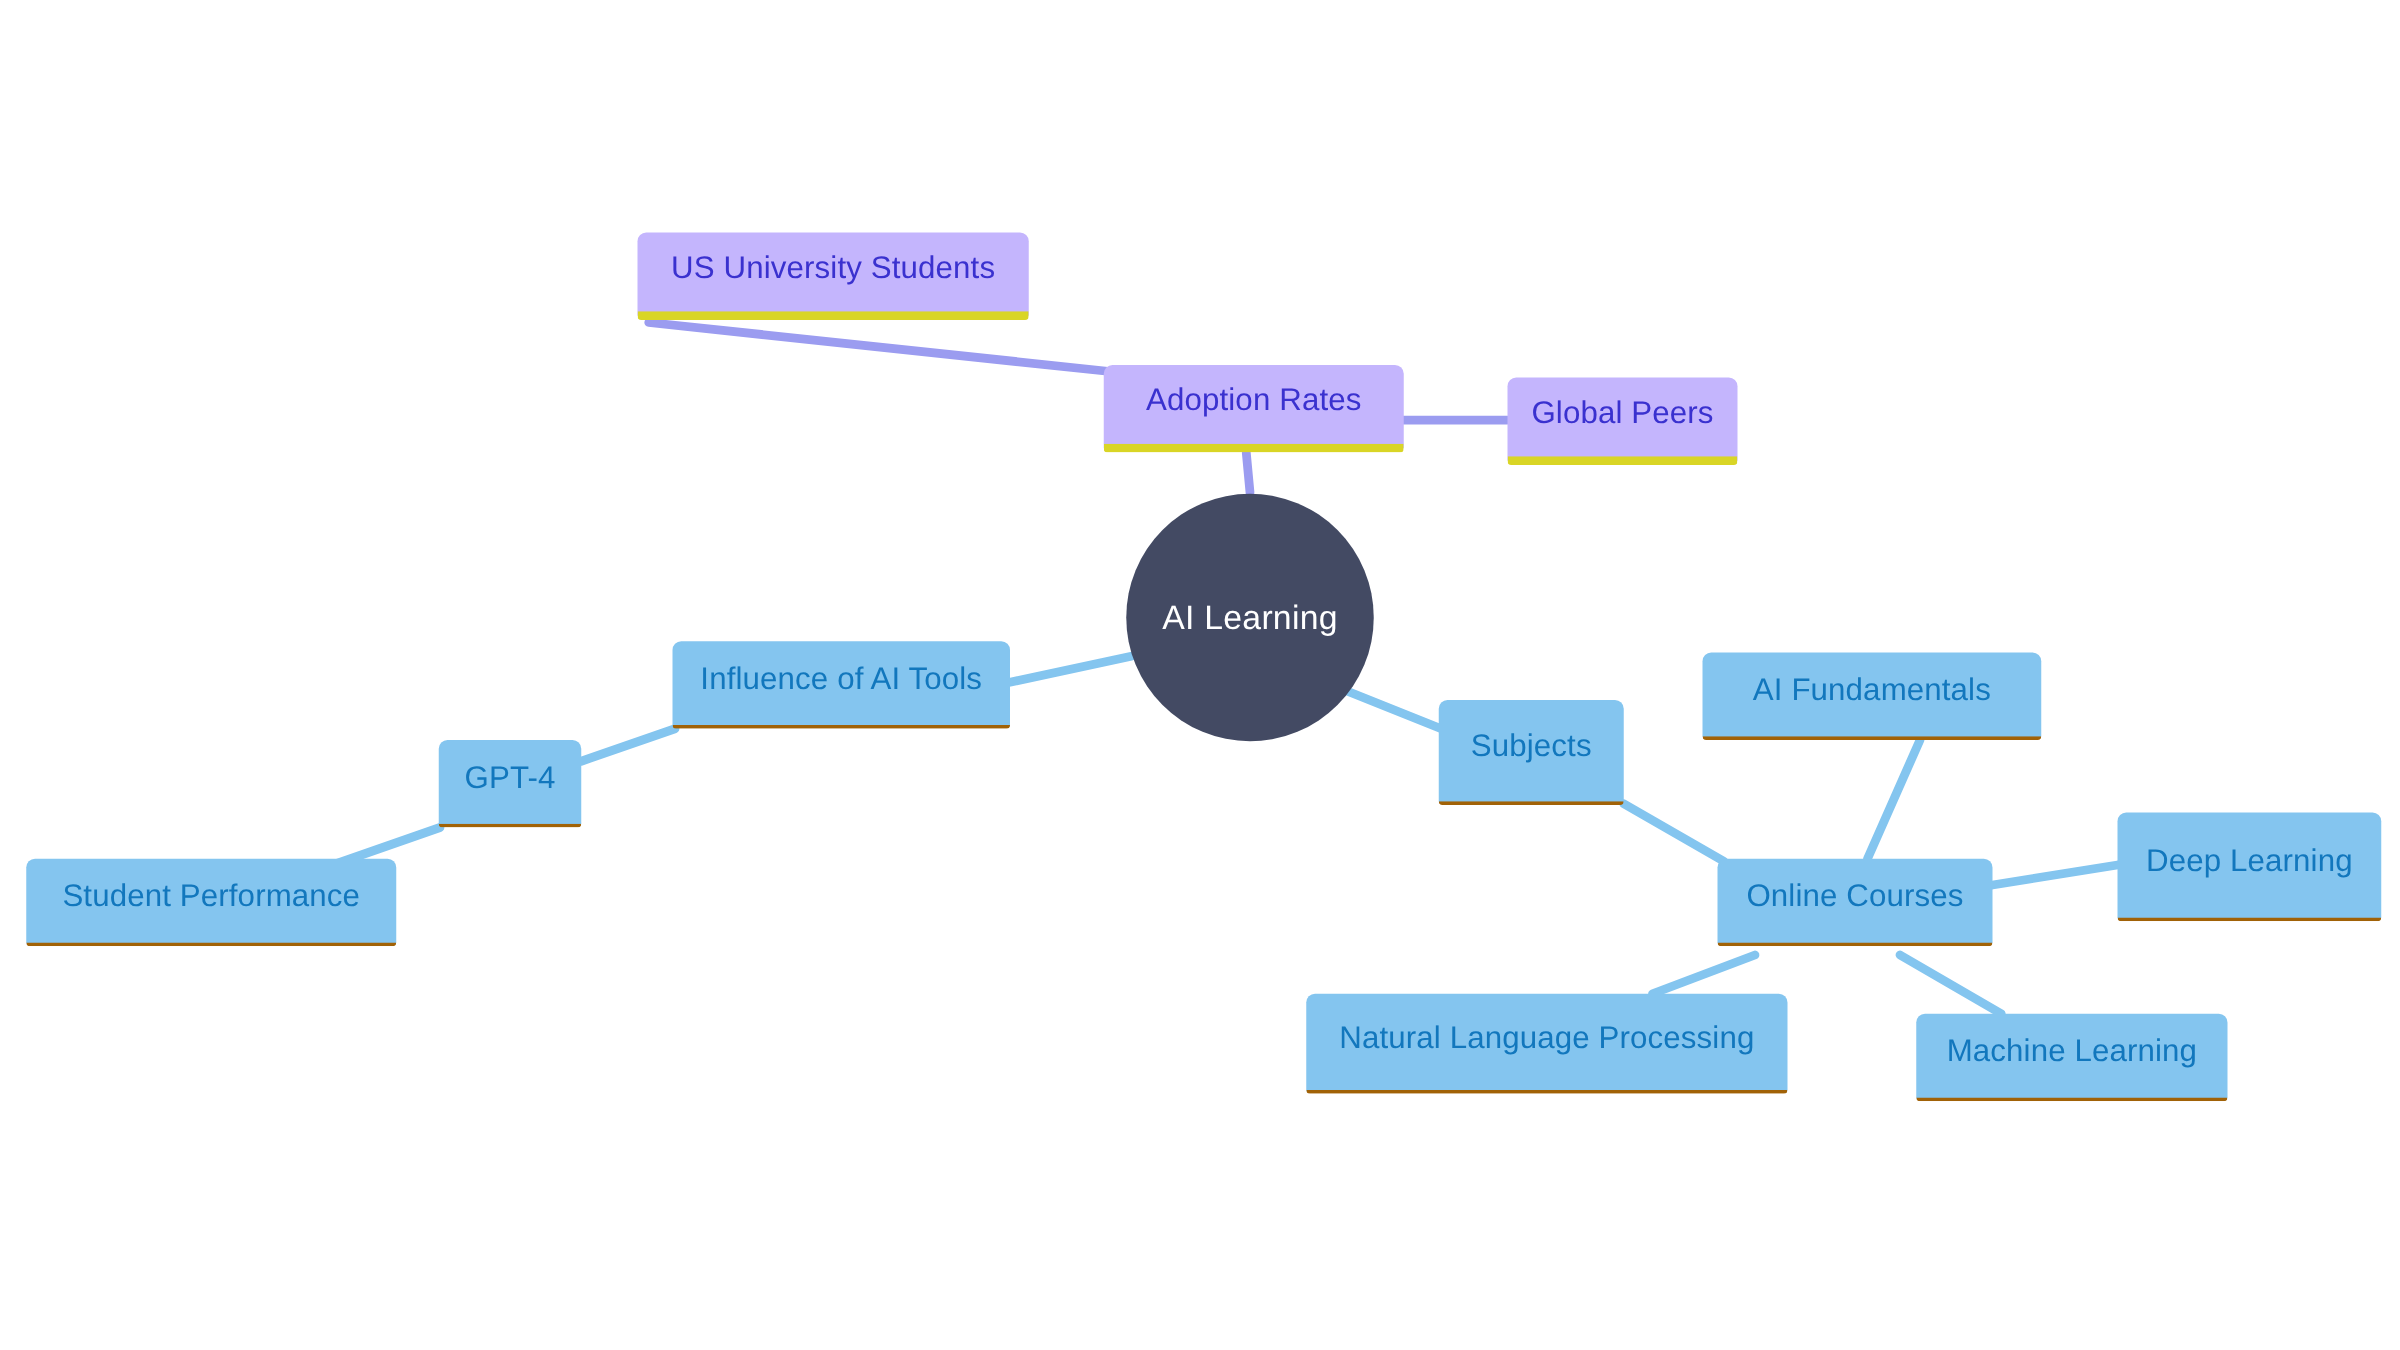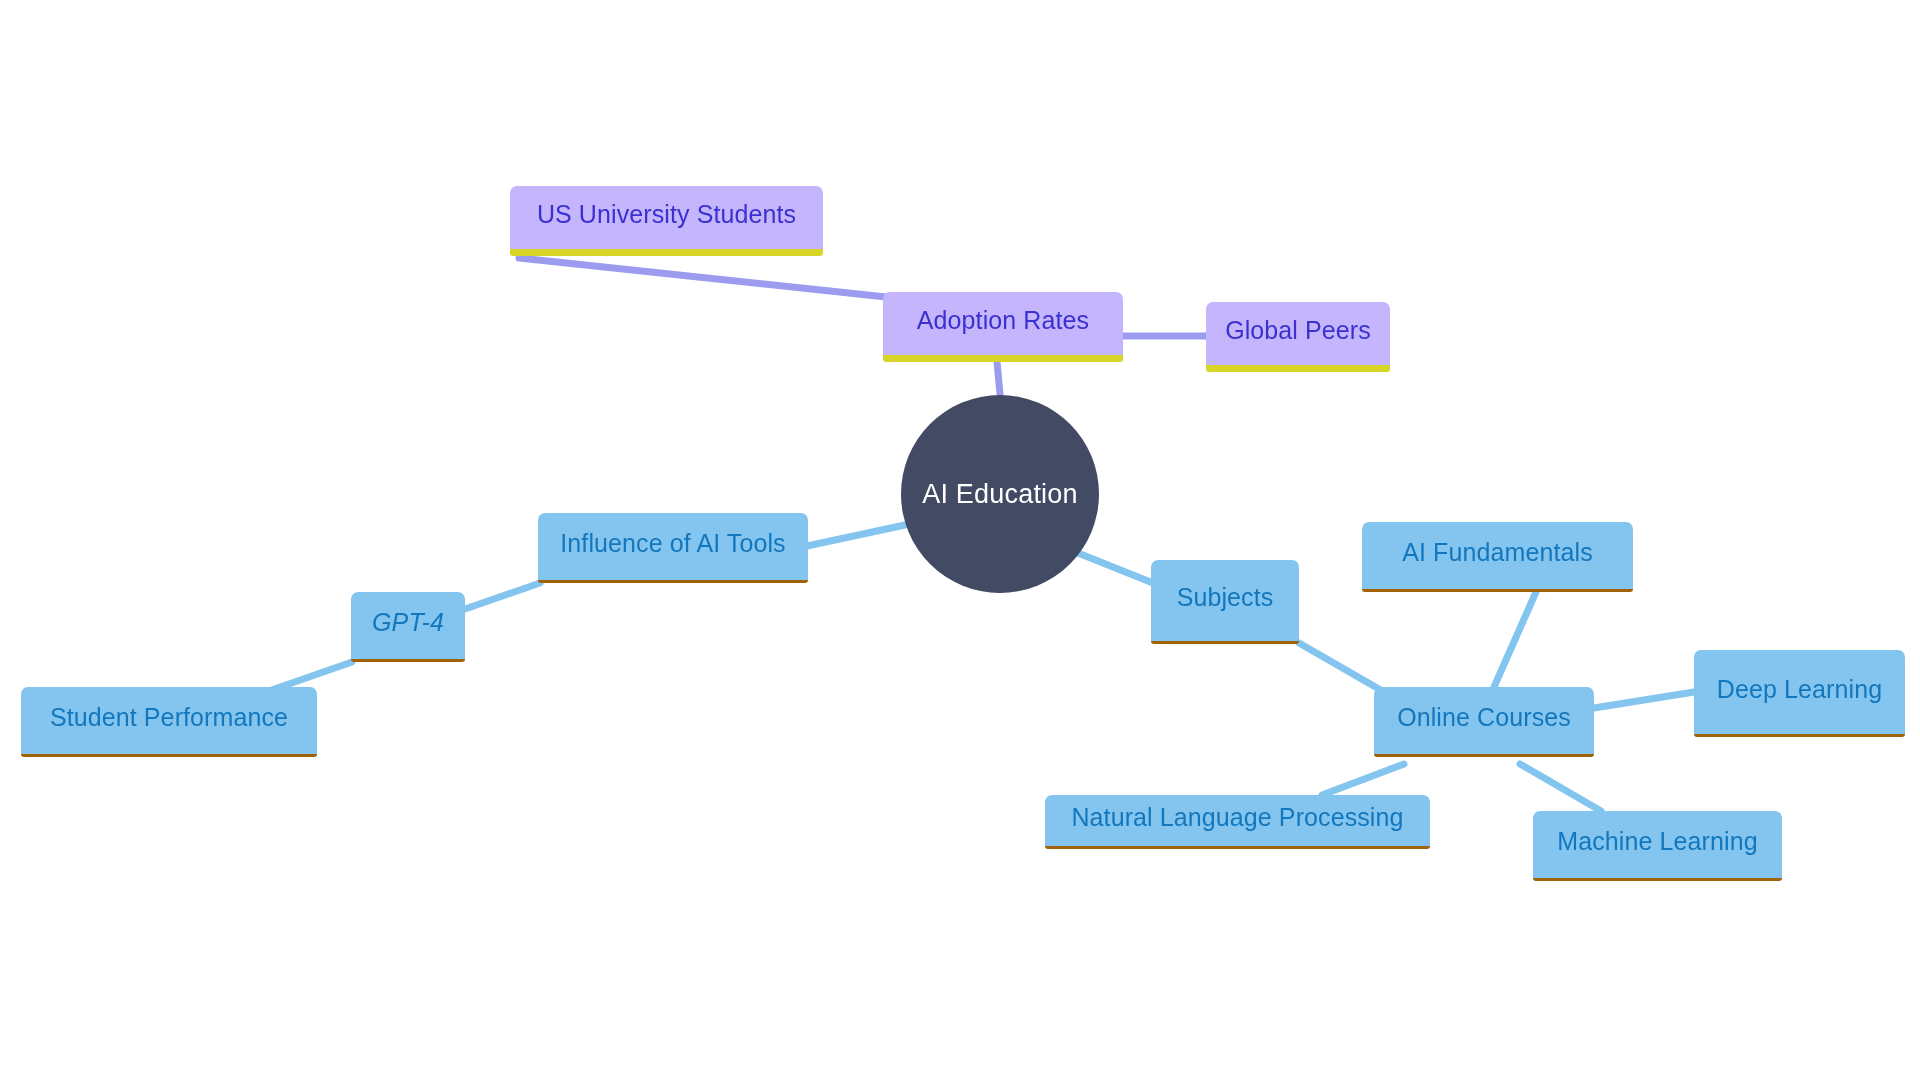--- a/index.html
+++ b/index.html
@@ -90,52 +90,52 @@
       <line x1="352" y1="662" x2="266" y2="692" stroke="#84c5ef" stroke-width="7" stroke-linecap="round"></line>
       <line x1="1073" y1="551" x2="1153" y2="583" stroke="#84c5ef" stroke-width="7" stroke-linecap="round"></line>
       <line x1="1299" y1="643" x2="1379" y2="689" stroke="#84c5ef" stroke-width="7" stroke-linecap="round"></line>
       <line x1="1494" y1="687" x2="1536" y2="592" stroke="#84c5ef" stroke-width="7" stroke-linecap="round"></line>
       <line x1="1594" y1="708" x2="1694" y2="692" stroke="#84c5ef" stroke-width="7" stroke-linecap="round"></line>
       <line x1="1404" y1="764" x2="1322" y2="795" stroke="#84c5ef" stroke-width="7" stroke-linecap="round"></line>
       <line x1="1520" y1="764" x2="1601" y2="811" stroke="#84c5ef" stroke-width="7" stroke-linecap="round"></line>
     </svg>
   <div id="node-layer">
       <div class="node node-root" style="left: 901px; top: 395px; width: 198px; height: 198px;">
-        <span class="label">AI Education</span>
+        <span class="label">AI Learning</span>
       </div>
       <div class="node node-box theme-purple" style="left: 883px; top: 292px; width: 240px; height: 70px;">
         <span class="label">Adoption Rates</span>
       </div>
       <div class="node node-box theme-purple" style="left: 510px; top: 186px; width: 313px; height: 70px;">
         <span class="label">US University Students</span>
       </div>
       <div class="node node-box theme-purple" style="left: 1206px; top: 302px; width: 184px; height: 70px;">
         <span class="label">Global Peers</span>
       </div>
       <div class="node node-box theme-blue" style="left: 538px; top: 513px; width: 270px; height: 70px;">
         <span class="label">Influence of AI Tools</span>
       </div>
-      <div class="node node-box theme-blue" style="left: 351px; top: 592px; width: 114px; height: 70px; font-style: italic;">
+      <div class="node node-box theme-blue" style="left: 351px; top: 592px; width: 114px; height: 70px;">
         <span class="label">GPT-4</span>
       </div>
       <div class="node node-box theme-blue" style="left: 21px; top: 687px; width: 296px; height: 70px;">
         <span class="label">Student Performance</span>
       </div>
       <div class="node node-box theme-blue" style="left: 1151px; top: 560px; width: 148px; height: 84px;">
         <span class="label">Subjects</span>
       </div>
       <div class="node node-box theme-blue" style="left: 1374px; top: 687px; width: 220px; height: 70px;">
         <span class="label">Online Courses</span>
       </div>
       <div class="node node-box theme-blue" style="left: 1362px; top: 522px; width: 271px; height: 70px;">
         <span class="label">AI Fundamentals</span>
       </div>
       <div class="node node-box theme-blue" style="left: 1694px; top: 650px; width: 211px; height: 87px;">
         <span class="label">Deep Learning</span>
       </div>
-      <div class="node node-box theme-blue" style="left: 1045px; top: 795px; width: 385px; height: 54px;">
+      <div class="node node-box theme-blue" style="left: 1045px; top: 795px; width: 385px; height: 80px;">
         <span class="label">Natural Language Processing</span>
       </div>
       <div class="node node-box theme-blue" style="left: 1533px; top: 811px; width: 249px; height: 70px;">
         <span class="label">Machine Learning</span>
       </div>
     </div>
 </div>
 
 </body></html>

